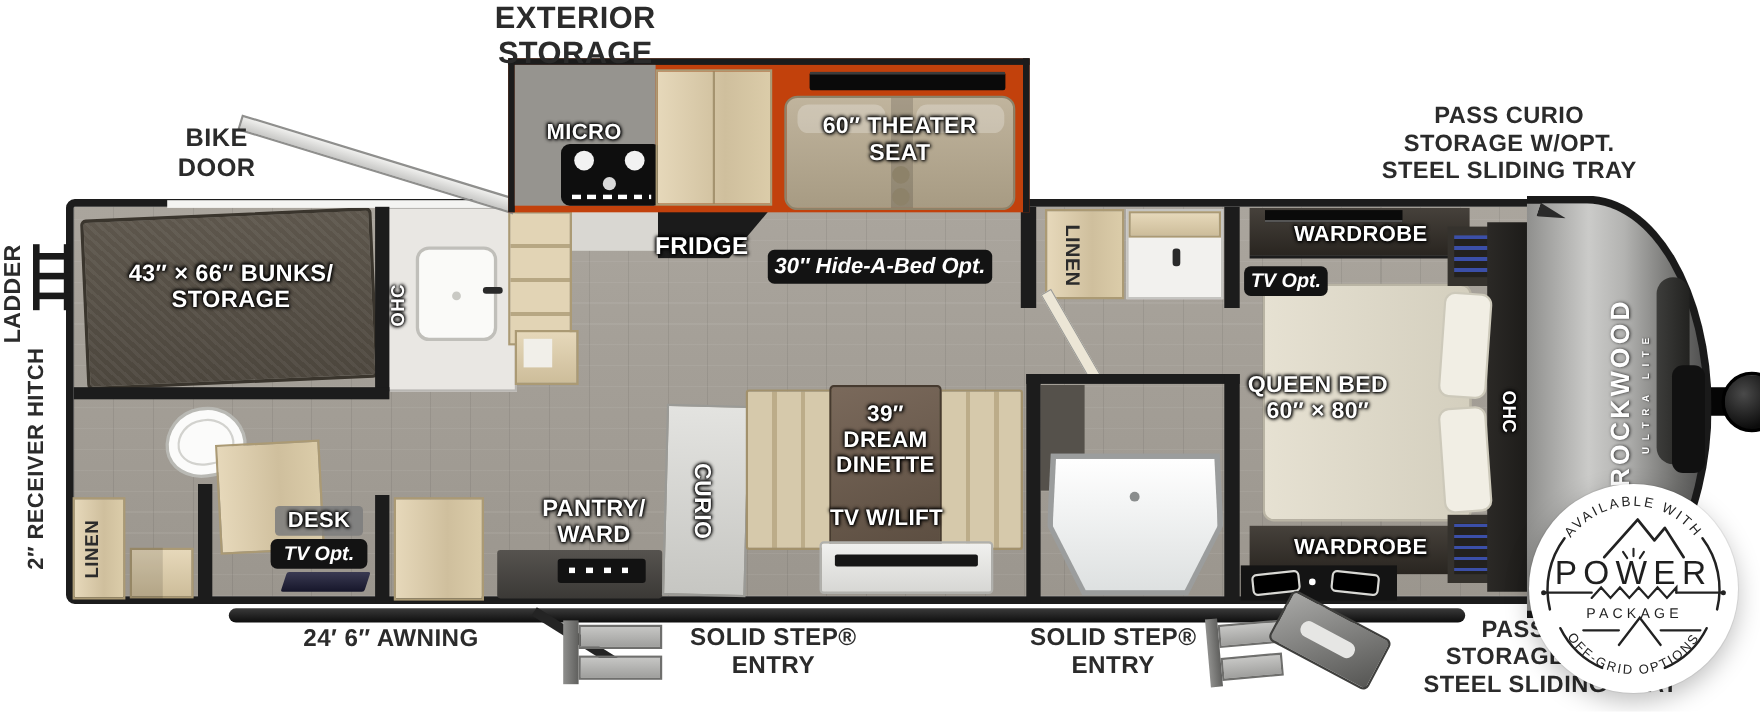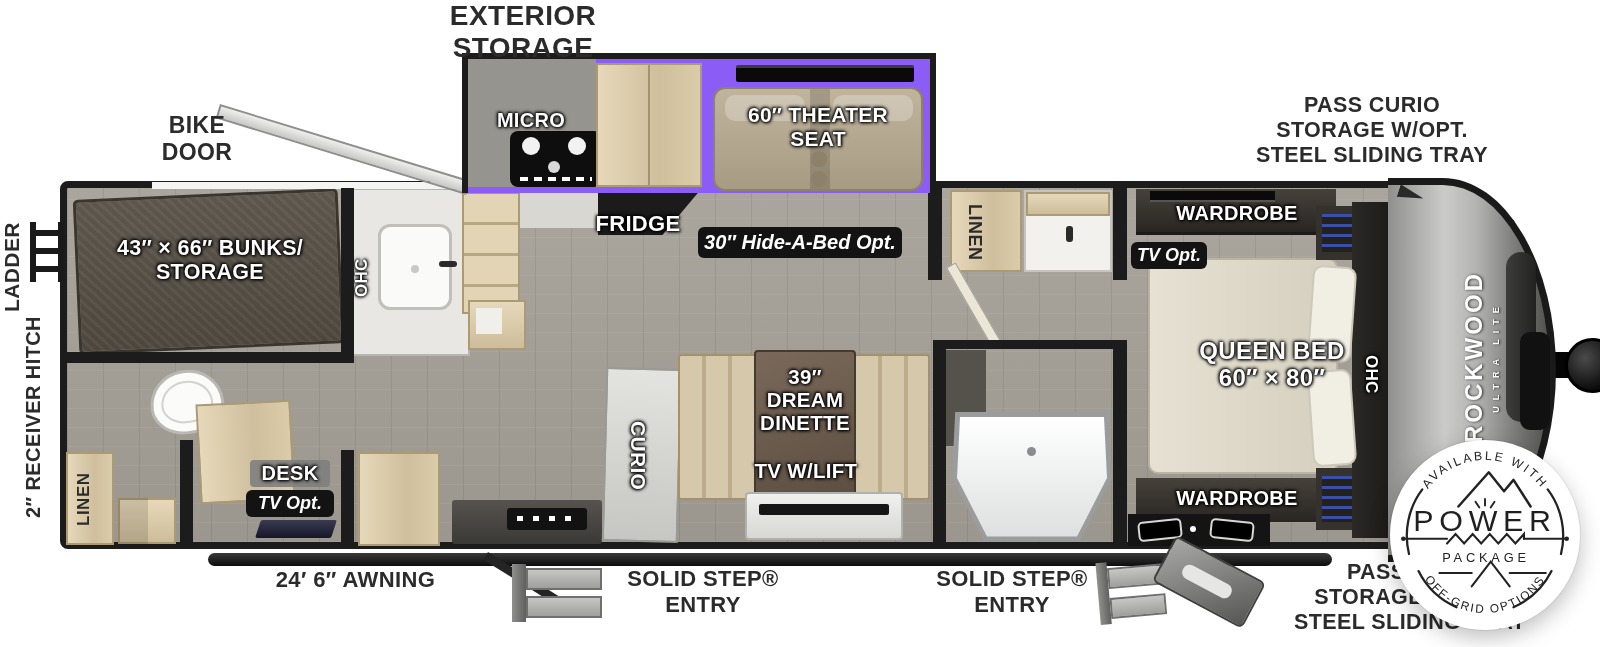--- a/index.html
+++ b/index.html
@@ -27,21 +27,21 @@
 </style>
 </head>
 <body>
 
 <div class="canvas">
 
   <div class="a floor" style="left:60px;top:181px;width:1342px;height:368px;border:7px solid #1c1c1c;border-radius:8px 0 0 8px;z-index:1;"></div>
 
   <div class="a" style="left:152px;top:182px;width:312px;height:7px;background:#f4f4f2;z-index:6;"></div>
 
-  <div class="a" style="left:462px;top:53px;width:474px;height:140px;background:#8b5cf6;border:6px solid #1c1c1c;border-bottom:none;z-index:7;">
+  <div class="a" style="left:462px;top:53px;width:474px;height:140px;background:#c2410c;border:6px solid #1c1c1c;border-bottom:none;z-index:7;">
     <div class="a" style="left:0;top:0;width:128px;height:128px;background:#96948f;"></div>
     <div class="a" style="left:42px;top:72px;width:92px;height:56px;background:#0e0e0e;border-radius:8px;">
       <div class="a" style="left:12px;top:6px;width:18px;height:18px;border-radius:50%;background:#f2f2f2;"></div>
       <div class="a" style="left:58px;top:6px;width:18px;height:18px;border-radius:50%;background:#f2f2f2;"></div>
       <div class="a" style="left:38px;top:30px;width:12px;height:12px;border-radius:50%;background:#d9d9d9;"></div>
       <div class="a" style="left:10px;top:46px;width:72px;height:4px;background:repeating-linear-gradient(90deg,#fff 0 8px,transparent 8px 14px);"></div>
     </div>
     <div class="a wlbl" style="left:2px;top:50px;width:122px;font-size:20px;">MICRO</div>
     <div class="a wood" style="left:128px;top:4px;width:106px;height:124px;">
       <div class="a" style="left:50px;top:0;width:2px;height:100%;background:rgba(120,100,60,.5);"></div>
@@ -110,20 +110,22 @@
   <div class="a wlbl" style="left:576px;top:212px;width:124px;font-size:22px;z-index:3;">FRIDGE</div>
   <div class="a badge-dark" style="left:698px;top:227px;width:204px;height:31px;z-index:3;">
     <span style="font-size:20px;">30″ Hide-A-Bed Opt.</span>
   </div>
 
   <div class="a" style="left:452px;top:500px;width:150px;height:44px;background:linear-gradient(180deg,#56534f,#3b3936);border-radius:3px;z-index:2;">
     <div class="a" style="left:55px;top:8px;width:80px;height:22px;background:#121212;border-radius:3px;">
       <div class="a" style="left:10px;top:8px;width:56px;height:5px;background:repeating-linear-gradient(90deg,#fff 0 6px,transparent 6px 16px);"></div>
     </div>
   </div>
+  <div class="a wlbl" style="left:478px;top:450px;width:124px;font-size:21.5px;z-index:3;">PANTRY/
+WARD</div>
 
   <div class="a" style="left:604px;top:368px;width:76px;height:174px;background:linear-gradient(180deg,#e3e3e0,#c6c6c2);border:2px solid #9a9a96;transform:rotate(1.5deg);z-index:2;"></div>
   <div class="a wlbl vert-down" style="left:626px;top:398px;height:116px;font-size:21px;z-index:3;">CURIO</div>
 
   <div class="a" style="left:678px;top:354px;width:80px;height:146px;background:repeating-linear-gradient(90deg,#d6c9ab 0 22px,#bcac89 22px 26px);border:2px solid #a2916c;border-radius:3px;z-index:2;"></div>
   <div class="a" style="left:854px;top:354px;width:76px;height:146px;background:repeating-linear-gradient(90deg,#d6c9ab 0 22px,#bcac89 22px 26px);border:2px solid #a2916c;border-radius:3px;z-index:2;"></div>
   <div class="a" style="left:754px;top:350px;width:102px;height:148px;background:linear-gradient(160deg,#7a695b,#5c4e41);border:2px solid #463a2f;border-radius:4px;z-index:2;"></div>
   <div class="a wlbl" style="left:740px;top:366px;width:130px;font-size:20.5px;z-index:3;">39″
 DREAM
 DINETTE</div>
@@ -149,21 +151,21 @@
 
   <div class="a dark-cab" style="left:1136px;top:189px;width:200px;height:46px;border-bottom:3px solid #1c1c1c;z-index:2;"></div>
   <div class="a" style="left:1150px;top:191px;width:125px;height:11px;background:#0a0a0a;border-bottom:2px solid #555;z-index:3;"></div>
   <div class="a wlbl" style="left:1142px;top:202px;width:190px;font-size:20px;z-index:3;">WARDROBE</div>
   <div class="a badge-dark" style="left:1131px;top:242px;width:76px;height:27px;z-index:3;">
     <span style="font-size:18px;">TV Opt.</span>
   </div>
   <div class="a" style="left:1148px;top:258px;width:190px;height:216px;background:linear-gradient(90deg,#e6e1d2,#d4cfbe);border:2px solid #b9b4a4;border-radius:10px;z-index:2;"></div>
   <div class="a" style="left:1310px;top:266px;width:44px;height:96px;background:#f1eee4;border:2px solid #cdc9ba;border-radius:10px;transform:rotate(4deg);z-index:3;"></div>
   <div class="a" style="left:1310px;top:370px;width:44px;height:96px;background:#f1eee4;border:2px solid #cdc9ba;border-radius:10px;transform:rotate(-4deg);z-index:3;"></div>
-  <div class="a wlbl" style="left:1188px;top:338px;width:168px;font-size:24px;z-index:4;">QUEEN BED
+  <div class="a wlbl" style="left:1114px;top:338px;width:168px;font-size:21px;z-index:4;">QUEEN BED
 60″ × 80″</div>
   <div class="a dark-cab" style="left:1136px;top:478px;width:200px;height:44px;z-index:2;"></div>
   <div class="a wlbl" style="left:1142px;top:487px;width:190px;font-size:20px;z-index:3;">WARDROBE</div>
   <div class="a" style="left:1316px;top:206px;width:50px;height:54px;background:#35322d;z-index:2;">
     <div class="a" style="left:6px;top:8px;right:6px;bottom:8px;background:repeating-linear-gradient(180deg,#3b4fa8 0 3px,#23211e 3px 10px);"></div>
   </div>
   <div class="a" style="left:1316px;top:468px;width:52px;height:62px;background:#35322d;z-index:2;">
     <div class="a" style="left:6px;top:8px;right:6px;bottom:8px;background:repeating-linear-gradient(180deg,#3b4fa8 0 3px,#23211e 3px 10px);"></div>
   </div>
   <div class="a" style="left:1352px;top:202px;width:46px;height:336px;background:linear-gradient(90deg,#2b2926,#191816);border-radius:0 6px 6px 0;z-index:2;"></div>

